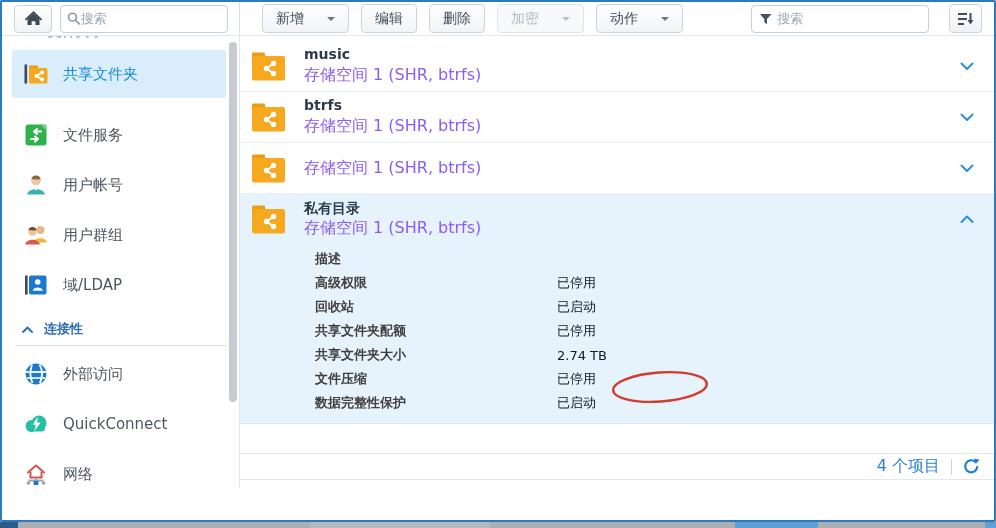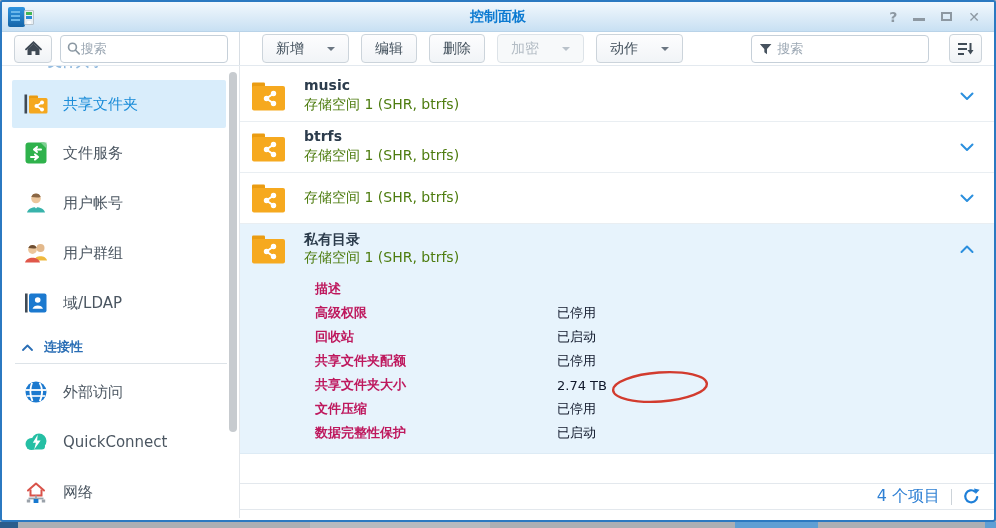--- a/index.html
+++ b/index.html
@@ -34,73 +34,54 @@
   .caret { width:0; height:0; border-left:4px solid transparent; border-right:4px solid transparent; border-top:4px solid #6b7682; }
   .tbtn.disabled .caret { border-top-color:#b9c2ca; }
   .filter-box { margin-left:auto; width:178px; height:28px; border:1px solid #c6d0d9; border-radius:4px; background:#fff; display:flex; align-items:center; padding:0 7px; gap:5px; }
   .sort-btn { width:33px; height:29px; background:linear-gradient(#fefefe,#f0f3f6); border:1px solid #ccd4db; border-radius:4px; display:flex; align-items:center; justify-content:center; margin-left:8px; }
 
   
   .main { display:flex; height:452px; }
   .sidebar { width:238px; border-right:1px solid #e2e6ea; position:relative; overflow:hidden; background:#fff; }
   .clipped-label { position:absolute; top:-13px; left:46px; font-size:14px; font-weight:bold; color:#93bbdf; }
   .side-item { height:50px; display:flex; align-items:center; padding-left:20px; font-size:15px; color:#4b5661; cursor:default; }
-  .side-item.selected { height:48px; margin:14px 13px 0 10px; padding-left:10px; background:#d9edfb; border-radius:2px; color:#1a8cd8; }
+  .side-item.selected { height:48px; margin:14px 13px 12px 10px; padding-left:10px; background:#d9edfb; border-radius:2px; color:#1a8cd8; }
   .side-icon { width:28px; height:28px; margin-right:13px; flex:none; }
   .side-section { height:28px; margin-top:5px; display:flex; align-items:center; padding-left:20px; gap:11px; color:#2a6eb5; font-weight:bold; font-size:13px; }
   .side-divider { height:1px; background:#dde3e8; margin:2px 12px 3px 13px; }
   .scroll-thumb { position:absolute; right:2px; top:6px; width:8px; height:360px; background:#c7cbcf; border-radius:4px; }
 
   .content { flex:1; display:flex; flex-direction:column; background:#fff; position:relative; }
   .rows { padding-top:5px; }
   .folder-row { height:51px; display:flex; align-items:center; padding-left:10px; border-bottom:1px solid #e9eef2; }
   .folder-row.expanded { background:#e7f3fc; border-bottom:none;align-items:center; }
   .f-icon { width:37px; height:33px; flex:none; }
   .f-text { margin-left:17px; }
   .f-name { font-size:14px; font-weight:bold; color:#2c3c4c; line-height:1.25; }
-  .f-loc { font-size:14px; color:#4d7c0f; line-height:1.4; }
+  .f-loc { font-size:16px; color:#8b5cf6; line-height:1.4; }
   .chev { margin-left:auto; margin-right:20px; }
   .details { background:#e7f3fc; padding:2px 0 8px 0; border-bottom:1px solid #ddebf5; }
   .d-row { height:24px; display:flex; align-items:center; font-size:13px; }
-  .d-label { width:317px; padding-left:75px; font-weight:bold; color:#be185d; }
+  .d-label { width:317px; padding-left:75px; font-weight:bold; color:#404040; }
   .d-value { color:#0f172a; }
   .content-footer { margin-top:auto; margin-bottom:8px; height:27px; border-top:1px solid #e3e8ed; border-bottom:1px solid #e3e8ed; display:flex; align-items:center; justify-content:flex-end; padding-right:14px; gap:11px; }
   .count { font-size:16px; color:#2f80d4; }
   .vdiv { width:1px; height:16px; background:#ccd3d9; }
 
   .annotation { position:absolute; left:0; top:0; pointer-events:none; z-index:5; }
 
   
   .desktop-strip { position:absolute; left:0; top:522px; width:996px; height:6px; background:#abafb4; }
   .seg { position:absolute; top:0; height:6px; }
 </style>
 </head>
 <body>
 
 <div class="window">
 
-  <div class="titlebar">
-    <div class="app-icon">
-      <div class="panel-main"></div>
-      <div class="line" style="top:4px"></div>
-        <div class="line" style="top:8px"></div>
-        <div class="line" style="top:12px"></div>
-      <div class="panel-side"></div>
-        <div class="bar-g"></div>
-        <div class="bar-b"></div>
-        <div class="dot-w"></div>
-    </div>
-    <div class="title">控制面板</div>
-    <div class="win-controls">
-      <span class="wc">?</span>
-      <span class="wc-min"></span>
-      <span class="wc-max"></span>
-      <span class="wc">✕</span>
-    </div>
-  </div>
 
   <div class="subheader">
     <div class="sidebar-header">
       <div class="home-btn">
         <svg width="17" height="15" viewBox="0 0 17 15">
             <path d="M2.5,8 L8.5,2.4 L14.5,8 V14 H10.4 V10.2 H6.6 V14 H2.5 Z" fill="#3e4954"></path>
             <path d="M1,8.3 L8.5,1.3 L16,8.3" stroke="#3e4954" stroke-width="1.8" fill="none" stroke-linecap="round"></path>
           </svg>
       </div>
       <div class="search-box">

